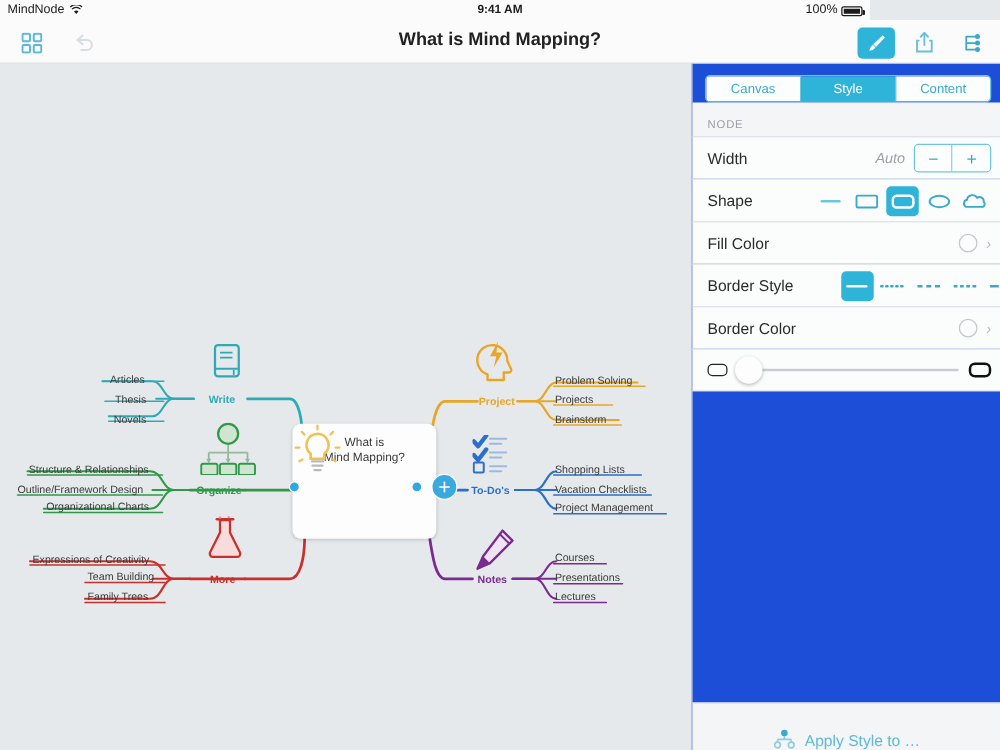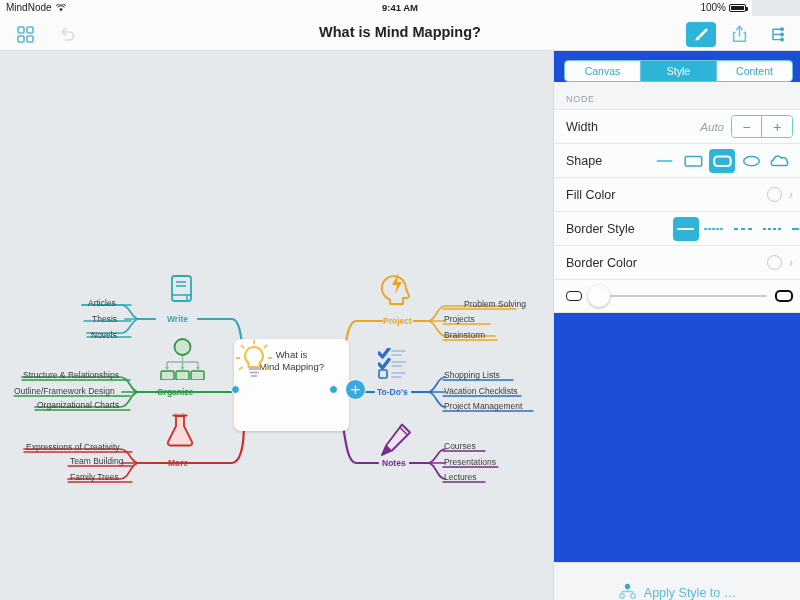--- a/index.html
+++ b/index.html
@@ -6,27 +6,27 @@
   html, body {
     width: 800px; height: 600px;
     font-family: "Liberation Sans", sans-serif;
     overflow: hidden;
     background: #e6e9eb;
   }
   #app { position: relative; width: 800px; height: 600px; }
 
   
   .statusbar {
-    position: absolute; top: 0; left: 0; width: 752px; height: 16px;
+    position: absolute; top: 0; left: 0; width: 696px; height: 16px;
     background: #fbfbfb;
     font-size: 10px; color: #1c1c1c;
   }
   .sb-left { position: absolute; left: 6px; top: 2px; display: flex; align-items: center; gap: 4px; }
   .sb-center { position: absolute; left: 0; width: 800px; top: 2px; text-align: center; font-weight: bold; font-size: 9.5px; }
-  .sb-right { position: absolute; right: 6px; top: 2px; display: flex; align-items: center; gap: 3px; }
+  .sb-right { position: absolute; right: 6px; top: 2px; display: flex; align-items: flex-end; gap: 3px; }
   .batt { width: 17px; height: 8px; border: 1px solid #1c1c1c; border-radius: 2px; position: relative; }
   .batt:after { content:""; position:absolute; right:-3px; top:2px; width:2px; height:4px; background:#1c1c1c; border-radius:0 1px 1px 0;}
   .batt i { display:block; position:absolute; left:1px; top:1px; bottom:1px; right:1px; background:#1c1c1c; }
 
   
   .toolbar {
     position: absolute; top: 16px; left: 0; width: 800px; height: 35px;
     background: #fbfbfb; border-bottom: 1px solid #dcdfe2;
   }
   .tb-title {
@@ -310,21 +310,21 @@
     <div class="node-label" style="left:91px;top:279px">Novels</div>
 
     <div class="node-label" style="left:23px;top:319px">Structure &amp; Relationships</div>
     <div class="node-label" style="left:14px;top:335px">Outline/Framework Design</div>
     <div class="node-label" style="left:37px;top:349px">Organizational Charts</div>
 
     <div class="node-label" style="left:26px;top:391px">Expressions of Creativity</div>
     <div class="node-label" style="left:70px;top:405px">Team Building</div>
     <div class="node-label" style="left:70px;top:421px">Family Trees</div>
 
-    <div class="node-label" style="left:464px;top:248px">Problem Solving</div>
+    <div class="node-label" style="left:444px;top:248px">Problem Solving</div>
     <div class="node-label" style="left:444px;top:263px">Projects</div>
     <div class="node-label" style="left:444px;top:279px">Brainstorm</div>
 
     <div class="node-label" style="left:444px;top:319px">Shopping Lists</div>
     <div class="node-label" style="left:444px;top:335px">Vacation Checklists</div>
     <div class="node-label" style="left:444px;top:350px">Project Management</div>
 
     <div class="node-label" style="left:444px;top:390px">Courses</div>
     <div class="node-label" style="left:444px;top:406px">Presentations</div>
     <div class="node-label" style="left:444px;top:421px">Lectures</div>

